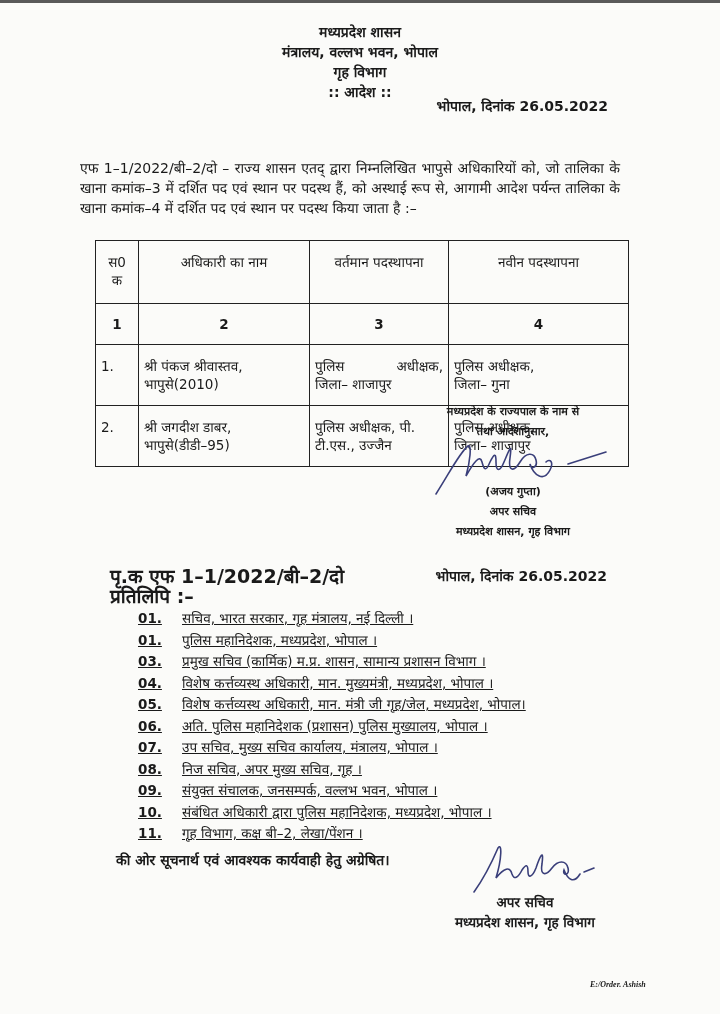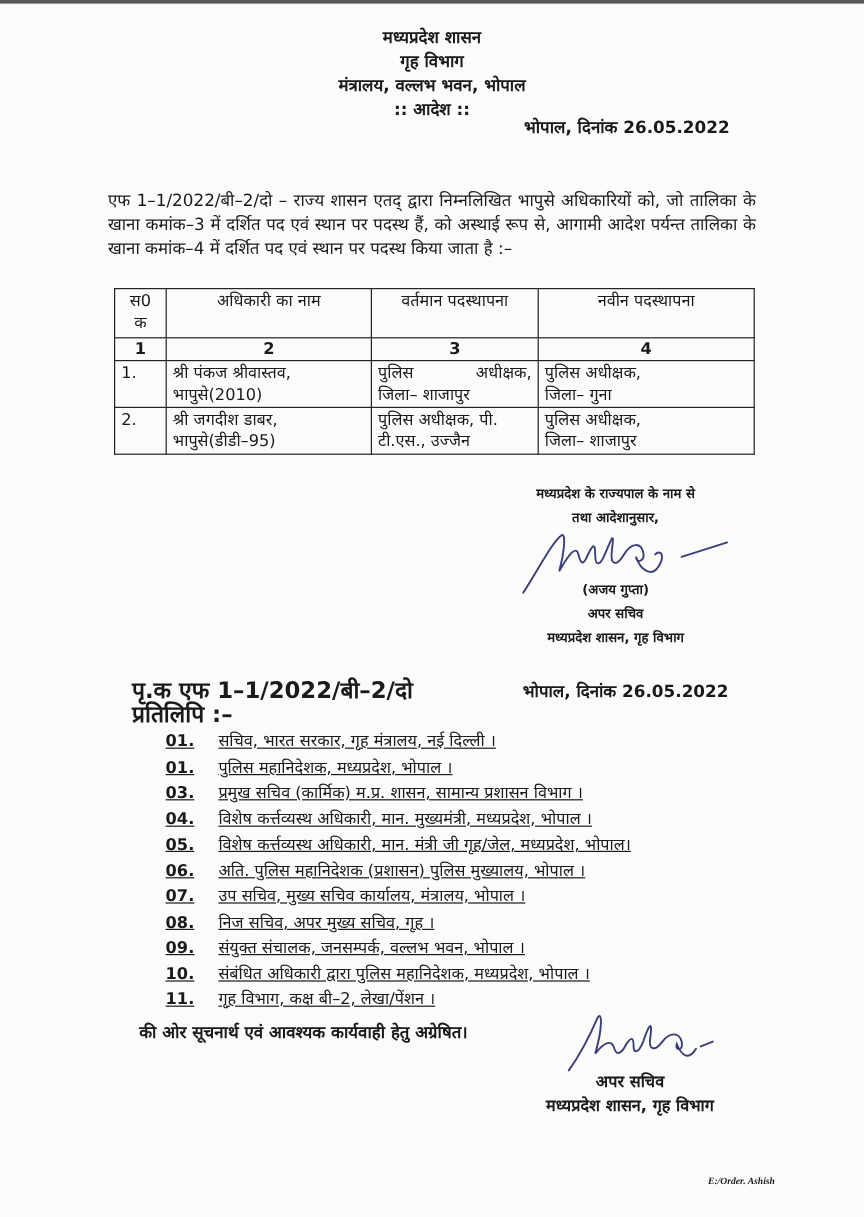--- a/index.html
+++ b/index.html
@@ -17,29 +17,29 @@
   .page { position: absolute; left: 0; top: 0; width: 720px; height: 862px; }
   .hdr {
     position: absolute; left: 0; width: 720px; text-align: center;
     font-size: 14px; font-weight: bold; line-height: 20px;
   }
   .hdr .l { display: block; }
   .dateline {
     position: absolute; right: 112px; top: 96px; font-size: 14px; font-weight: bold;
   }
   .para {
-    position: absolute; left: 90px; top: 158px; width: 540px;
+    position: absolute; left: 80px; top: 158px; width: 540px;
     font-size: 14px; line-height: 20px; text-align: justify;
   }
   table.t {
     position: absolute; left: 95px; top: 240px; width: 534px;
     border-collapse: collapse; font-size: 13.5px;
   }
   table.t td, table.t th {
-    border: 1.5px solid #222; padding: 1px 5px; vertical-align: top;
+    border: 1.5px solid #222; padding: 12px 5px; vertical-align: top;
     font-weight: normal; line-height: 18px;
   }
   table.t th { text-align: center; height: 38px; }
   table.t tr.nums td { text-align: center; font-weight: bold; line-height: 16px; }
   .c1 { width: 32px; }
   .c2 { width: 160px; }
   .c3 { width: 128px; margin-top: 16px; }
   .sig1 {
     position: absolute; left: 388px; top: 402px; width: 250px; text-align: center;
     font-size: 11px; font-weight: bold; line-height: 20px;
@@ -67,22 +67,22 @@
 </style>
 </head>
 <body>
 
 <div class="topbar"></div>
 
 <div class="page">
 
   <div class="hdr" style="top:22px;">
     <span class="l">मध्यप्रदेश शासन</span>
+    <span class="l">मंत्रालय, वल्लभ भवन, भोपाल</span>
     <span class="l">गृह विभाग</span>
-    <span class="l">मंत्रालय, वल्लभ भवन, भोपाल</span>
     <span class="l">:: आदेश ::</span>
   </div>
 
   <div class="dateline">भोपाल, दिनांक 26.05.2022</div>
 
   <div class="para">एफ 1–1/2022/बी–2/दो – राज्य शासन एतद् द्वारा निम्नलिखित भापुसे अधिकारियों को, जो तालिका के खाना कमांक–3 में दर्शित पद एवं स्थान पर पदस्थ हैं, को अस्थाई रूप से, आगामी आदेश पर्यन्त तालिका के खाना कमांक–4 में दर्शित पद एवं स्थान पर पदस्थ किया जाता है :–</div>
 
   <table class="t">
     <tbody>
         <tr>

